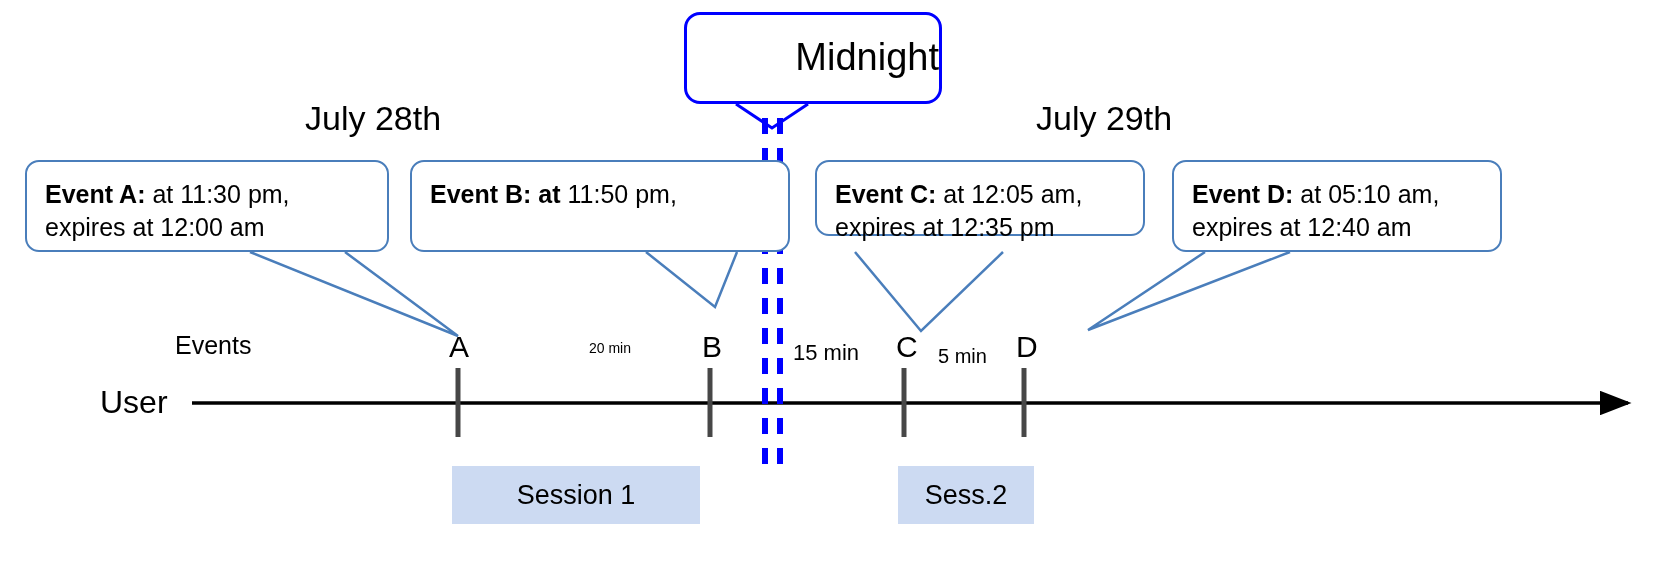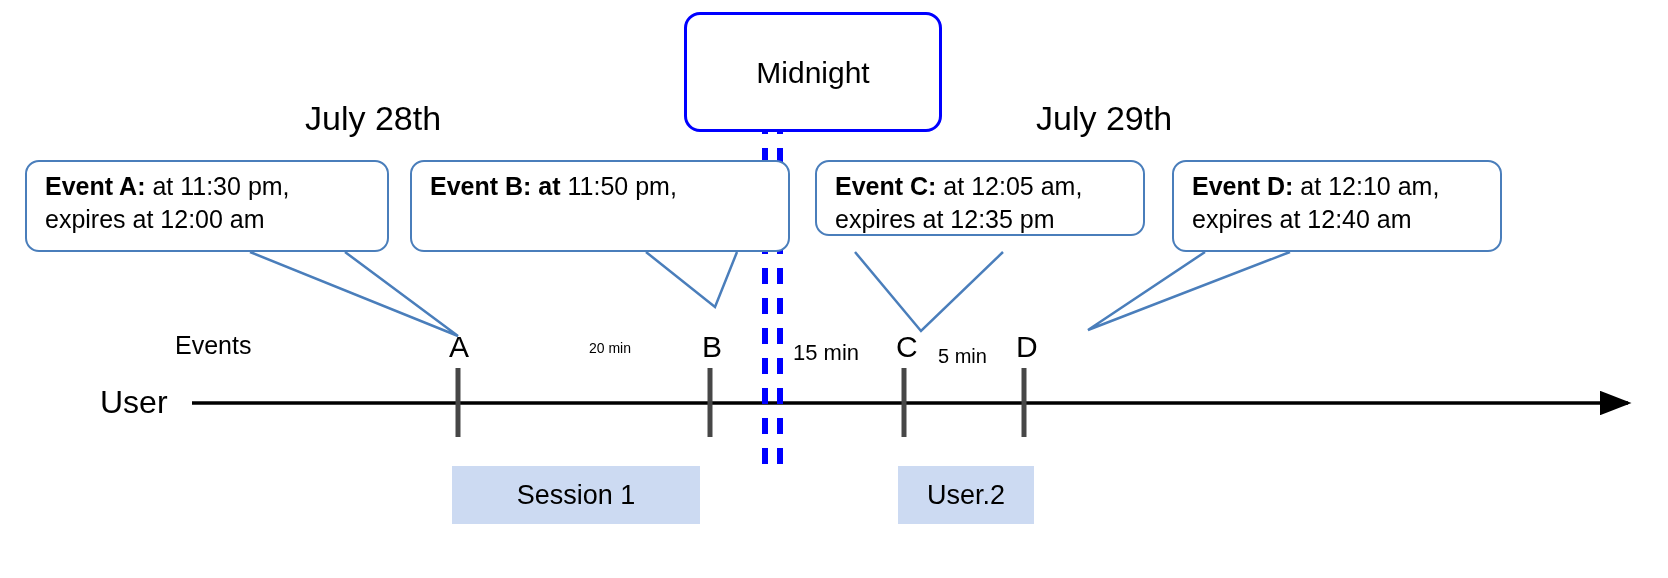--- a/index.html
+++ b/index.html
@@ -27,40 +27,40 @@
     pointer-events: none;
   }
 
   
   .callout {
     position: absolute;
     box-sizing: border-box;
     border: 2px solid #4a7ebb;
     border-radius: 14px;
     background: #ffffff;
-    padding: 8px 14px 10px 18px;
+    padding: 16px 14px 10px 18px;
     font-size: 25px;
     line-height: 1.30;
     color: #000000;
     white-space: nowrap;
   }
   .callout b { font-weight: bold; }
 
   #callout-midnight {
     left: 684px;
     top: 12px;
     width: 258px;
-    height: 120px;
+    height: 92px;
     border: 3px solid #0000ff;
     border-radius: 16px;
     padding: 0;
     display: flex;
     align-items: center;
-    justify-content: center;
-    font-size: 30px;
+    justify-content: flex-end;
+    font-size: 38px;
   }
 
   #callout-a { left: 25px;   top: 160px; width: 364px; height: 92px; }
   #callout-b { left: 410px;  top: 160px; width: 380px; height: 92px; }
   #callout-c { left: 815px;  top: 160px; width: 330px; height: 76px; }
   #callout-d { left: 1172px; top: 160px; width: 330px; height: 92px; }
 
   
   .lbl {
     position: absolute;
@@ -149,37 +149,37 @@
 
   <div class="callout" id="callout-c">
     <div>
       <b>Event C:</b><span> at 12:05 am,</span>
     </div>
     <div>expires at 12:35 pm</div>
   </div>
 
   <div class="callout" id="callout-d">
     <div>
-      <b>Event D:</b><span>  at 12:10 am,</span>
+      <b>Event D:</b><span>  at 05:10 am,</span>
     </div>
     <div>expires at 12:40 am</div>
   </div>
 
   <div class="lbl" id="label-user">User</div>
   <div class="lbl" id="label-events">Events</div>
 
   <div class="lbl" id="marker-label-a">A</div>
   <div class="lbl" id="marker-label-b">B</div>
   <div class="lbl" id="marker-label-c">C</div>
   <div class="lbl" id="marker-label-d">D</div>
 
   <div class="lbl" id="gap-label-1">20 min</div>
   <div class="lbl" id="gap-label-2">15 min</div>
   <div class="lbl" id="gap-label-3">5 min</div>
 
   <div class="session" id="session-1">
     <span>Session 1</span>
   </div>
   <div class="session" id="session-2">
-    <span>User.2</span>
+    <span>Sess.2</span>
   </div>
 
 </div>
 
 </body></html>

